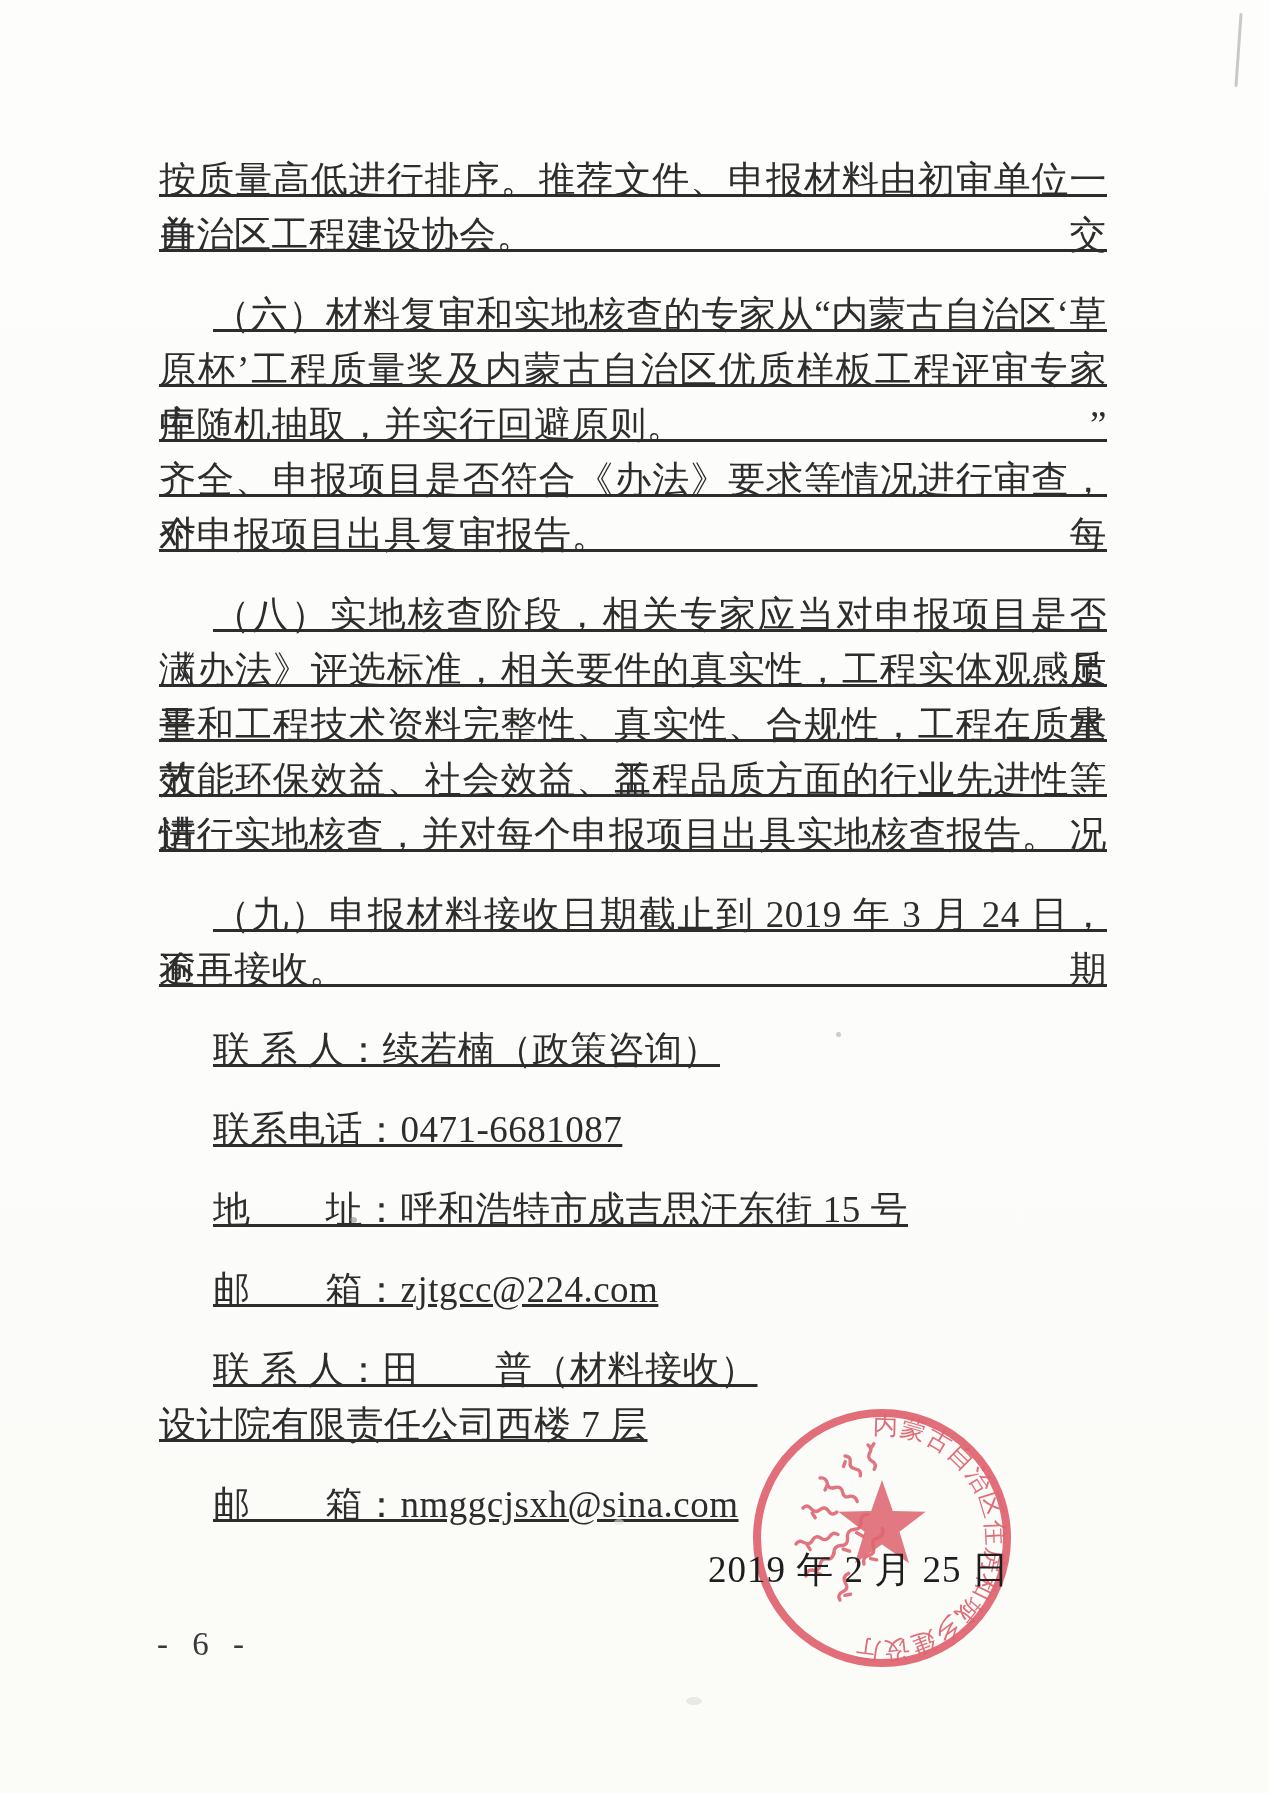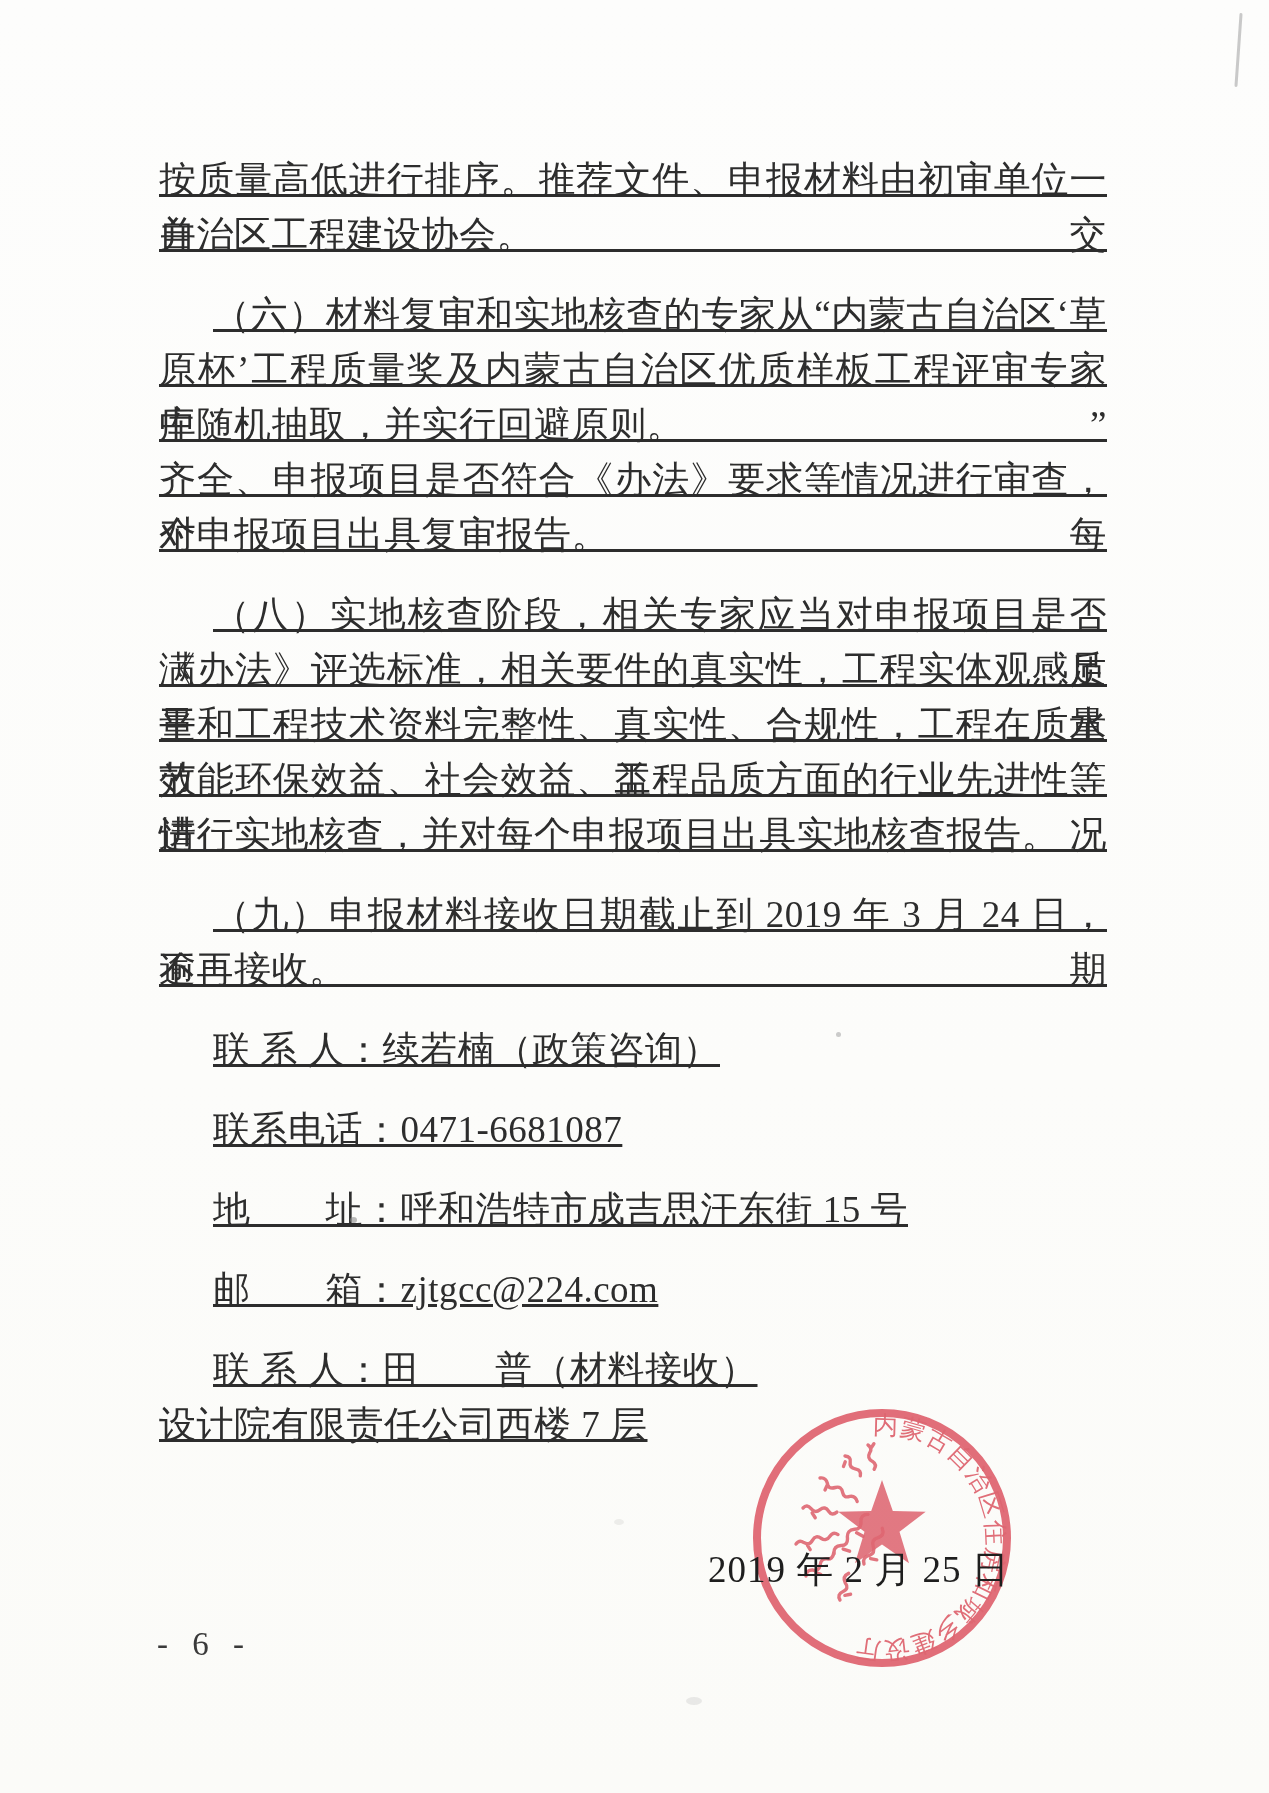--- a/index.html
+++ b/index.html
@@ -85,20 +85,21 @@
     <div class="line j">节能环保效益、社会效益、工程品质方面的行业先进性等情况</div>
     <div class="line">进行实地核查，并对每个申报项目出具实地核查报告。</div>
     <div class="line i j">（九）申报材料接收日期截止到 2019 年 3 月 24 日，逾期</div>
     <div class="line">不再接收。</div>
     <div class="line i">联 系 人：续若楠（政策咨询）</div>
     <div class="line i">联系电话：0471-6681087</div>
     <div class="line i">地　　址：呼和浩特市成吉思汗东街 15 号</div>
     <div class="line i">邮　　箱：zjtgcc@224.com</div>
     <div class="line i">联 系 人：田　　普（材料接收）</div>
     <div class="line">设计院有限责任公司西楼 7 层</div>
+    <div class="line i">邮　　箱：nmggcjsxh@sina.com</div>
   </div>
 
   <svg class="seal" viewBox="0 0 268 268" xmlns="http://www.w3.org/2000/svg" aria-hidden="true">
     <defs>
       <path id="arcR" d="M 124.9,30.4 A 104,104 0 1 1 124.8,30.41" fill="none"></path>
     </defs>
 
     <circle cx="134" cy="134" r="125" fill="none" stroke="#dc5a66" stroke-width="8" opacity="0.95"></circle>
 
     <path d="M134,76 L144.8,107.1 L177.7,107.8 L151.5,127.7 L161.0,159.2 L134,140.4

